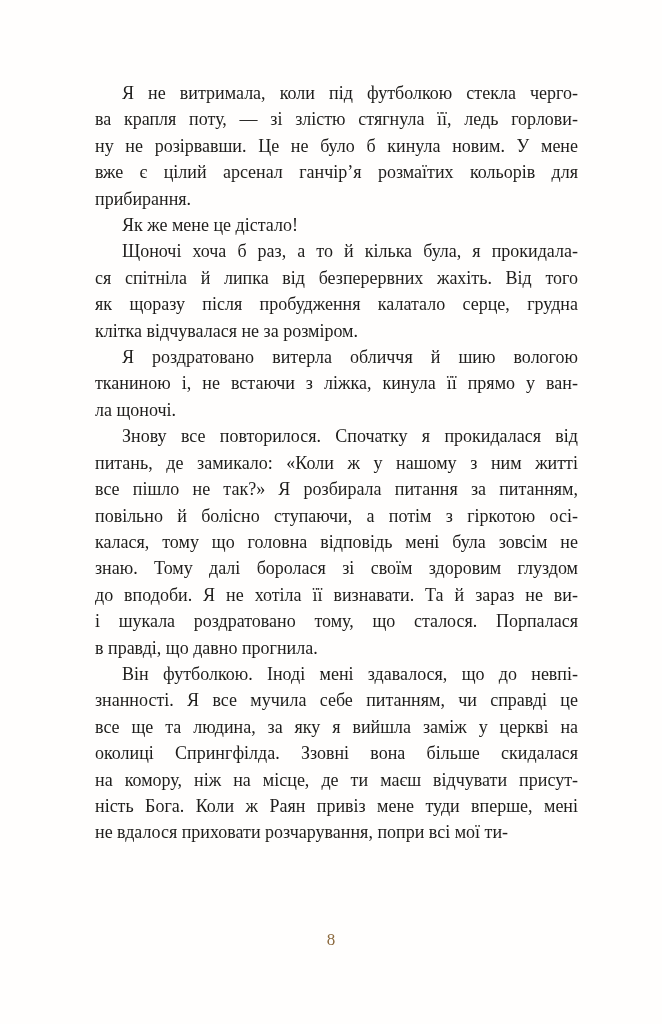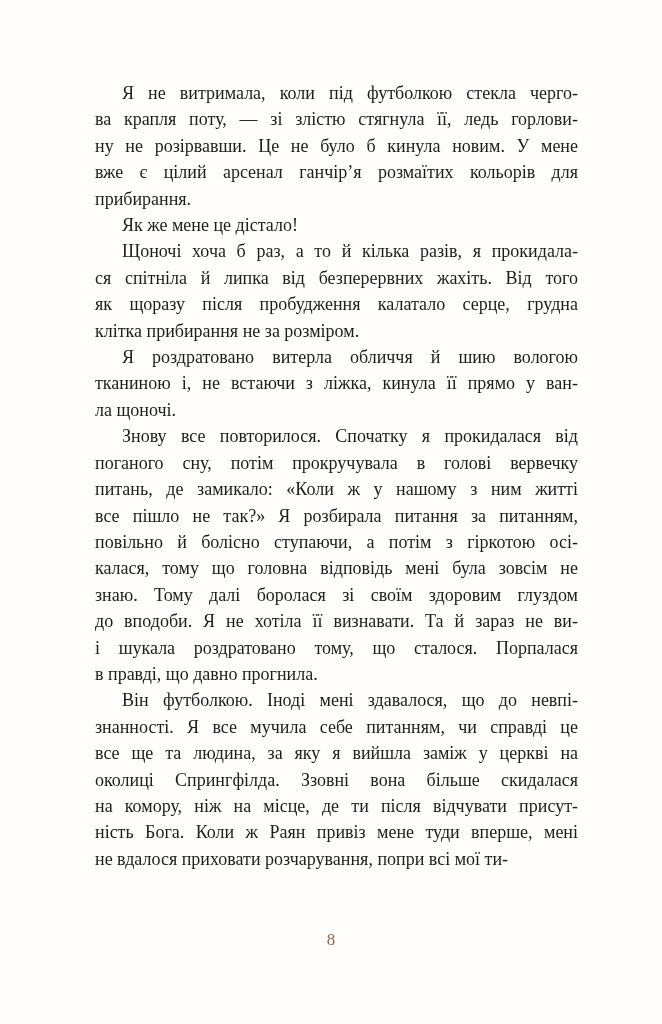--- a/index.html
+++ b/index.html
@@ -68,46 +68,45 @@
         <div class="line first"><span class="run">Я не витримала, коли під футболкою стекла черго-</span></div>
         <div class="line"><span class="run">ва крапля поту, — зі злістю стягнула її, ледь горлови-</span></div>
         <div class="line"><span class="run">ну не розірвавши. Це не було б кинула новим. У мене</span></div>
         <div class="line"><span class="run">вже є цілий арсенал ганчір’я розмаїтих кольорів для</span></div>
         <div class="line last"><span class="run">прибирання.</span></div>
       </div>
       <div class="paragraph">
         <div class="line first last"><span class="run italic">Як же мене це дістало!</span></div>
       </div>
       <div class="paragraph">
-        <div class="line first"><span class="run">Щоночі хоча б раз, а то й кілька разів, я прокидала-</span></div>
+        <div class="line first"><span class="run">Щоночі хоча б раз, а то й кілька була, я прокидала-</span></div>
         <div class="line"><span class="run">ся спітніла й липка від безперервних жахіть. Від того</span></div>
         <div class="line"><span class="run">як щоразу після пробудження калатало серце, грудна</span></div>
-        <div class="line last"><span class="run">клітка прибирання не за розміром.</span></div>
+        <div class="line last"><span class="run">клітка відчувалася не за розміром.</span></div>
       </div>
       <div class="paragraph">
         <div class="line first"><span class="run">Я роздратовано витерла обличчя й шию вологою</span></div>
         <div class="line"><span class="run">тканиною і, не встаючи з ліжка, кинула її прямо у ван-</span></div>
         <div class="line last"><span class="run">ла щоночі.</span></div>
       </div>
       <div class="paragraph">
         <div class="line first"><span class="run">Знову все повторилося. Спочатку я прокидалася від</span></div>
-        <div class="line"><span class="run">поганого сну, потім прокручувала в голові вервечку</span></div>
         <div class="line"><span class="run">питань, де замикало: </span><span class="run italic">«Коли ж у нашому з ним житті</span></div>
         <div class="line"><span class="run italic">все пішло не так?»</span><span class="run"> Я розбирала питання за питанням,</span></div>
         <div class="line"><span class="run">повільно й болісно ступаючи, а потім з гіркотою осі-</span></div>
         <div class="line"><span class="run">калася, тому що головна відповідь мені була зовсім не</span></div>
         <div class="line"><span class="run">знаю. Тому далі боролася зі своїм здоровим глуздом</span></div>
         <div class="line"><span class="run">до вподоби. Я не хотіла її визнавати. Та й зараз не ви-</span></div>
         <div class="line"><span class="run">і шукала роздратовано тому, що сталося. Порпалася</span></div>
         <div class="line last"><span class="run">в правді, що давно прогнила.</span></div>
       </div>
       <div class="paragraph">
         <div class="line first"><span class="run">Він футболкою. Іноді мені здавалося, що до невпі-</span></div>
         <div class="line"><span class="run">знанності. Я все мучила себе питанням, чи справді це</span></div>
         <div class="line"><span class="run">все ще та людина, за яку я вийшла заміж у церкві на</span></div>
         <div class="line"><span class="run">околиці Спрингфілда. Ззовні вона більше скидалася</span></div>
-        <div class="line"><span class="run">на комору, ніж на місце, де ти після відчувати присут-</span></div>
+        <div class="line"><span class="run">на комору, ніж на місце, де ти маєш відчувати присут-</span></div>
         <div class="line"><span class="run">ність Бога. Коли ж Раян привіз мене туди вперше, мені</span></div>
         <div class="line last"><span class="run">не вдалося приховати розчарування, попри всі мої ти-</span></div>
       </div>
     </div>
   <div class="page-number" style="color: rgb(140, 106, 63);">8</div>
 </div>
 
 </body></html>

